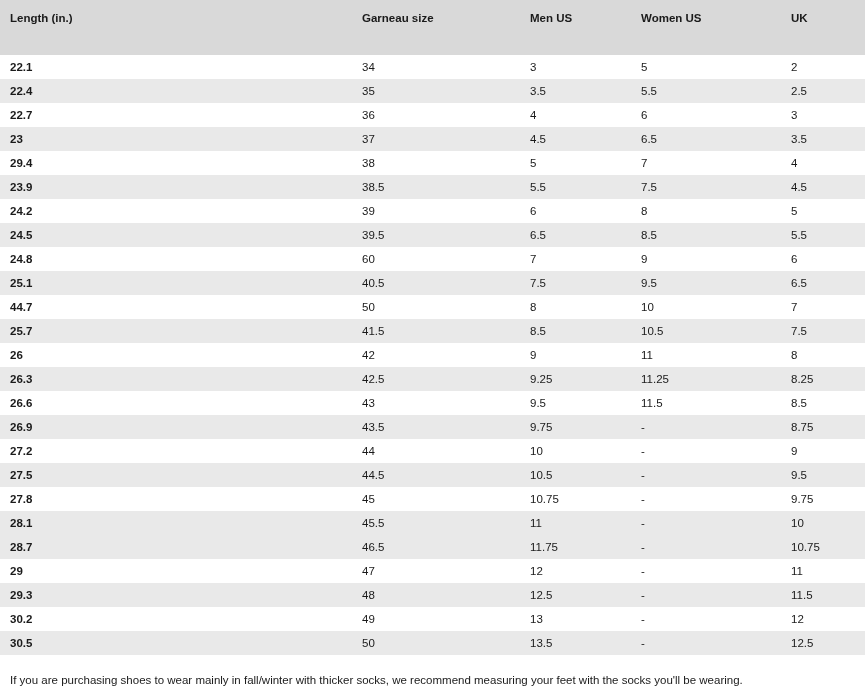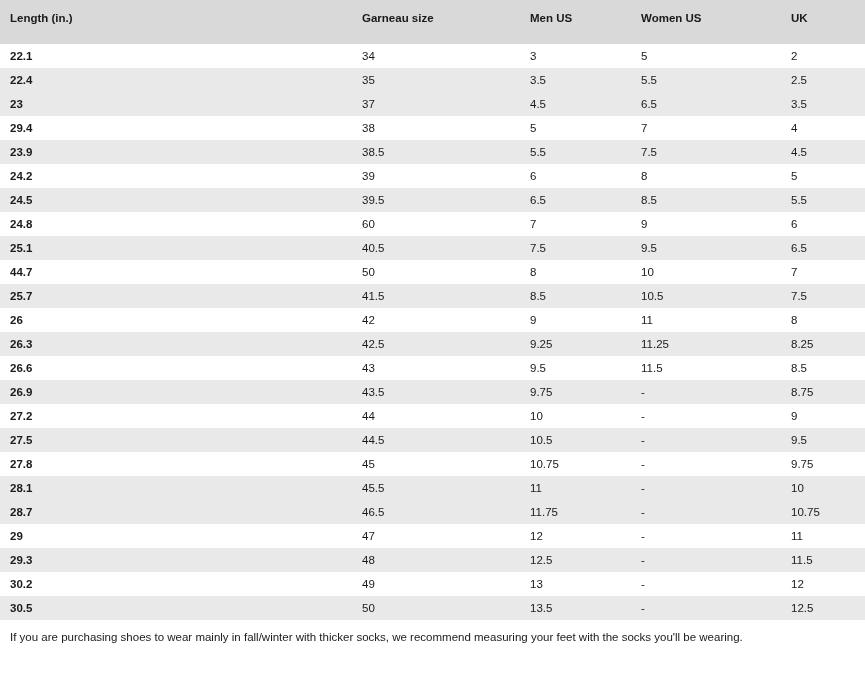--- a/index.html
+++ b/index.html
@@ -24,21 +24,21 @@
   .size-table col.c1 { width: 168px; }
   .size-table col.c2 { width: 111px; }
   .size-table col.c3 { width: 150px; }
   .size-table col.c4 { width: 84px; }
   .size-table thead th {
     background: #d9d9d9;
     text-align: left;
     font-weight: bold;
     font-size: 11.5px;
     color: #1a1a1a;
-    padding: 10px 0 18px 10px;
+    padding: 10px 0 29px 10px;
     height: 16px;
     vertical-align: middle;
     white-space: nowrap;
   }
   .size-table tbody td {
     padding: 6px 0 6px 10px;
     height: 12px;
     vertical-align: middle;
     font-size: 11.5px;
     color: #1a1a1a;
@@ -50,21 +50,21 @@
   }
   .size-table tbody tr.even td {
     background: #e9e9e9;
   }
   .size-table tbody td.len {
     font-weight: bold;
   }
   .footnote {
     font-size: 11.5px;
     color: #1a1a1a;
-    padding: 10px 10px 0 10px;
+    padding: 18px 10px 0 10px;
     line-height: 1.3;
   }
 </style>
 </head>
 <body>
 
 <table class="size-table">
   <colgroup>
     <col class="c0">
       <col class="c1">
@@ -89,20 +89,27 @@
         <td>5</td>
         <td>2</td>
       </tr>
       <tr class="even">
         <td class="len">22.4</td>
         <td>35</td>
         <td>3.5</td>
         <td>5.5</td>
         <td>2.5</td>
       </tr>
+      <tr class="odd">
+        <td class="len">22.7</td>
+        <td>36</td>
+        <td>4</td>
+        <td>6</td>
+        <td>3</td>
+      </tr>
       <tr class="even">
         <td class="len">23</td>
         <td>37</td>
         <td>4.5</td>
         <td>6.5</td>
         <td>3.5</td>
       </tr>
       <tr class="odd">
         <td class="len">29.4</td>
         <td>38</td>

